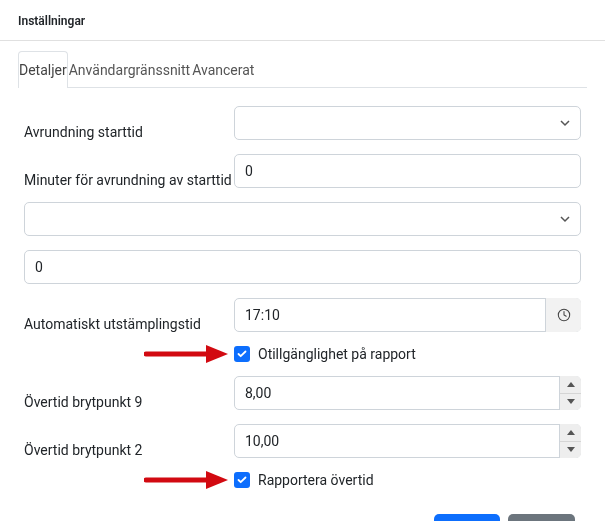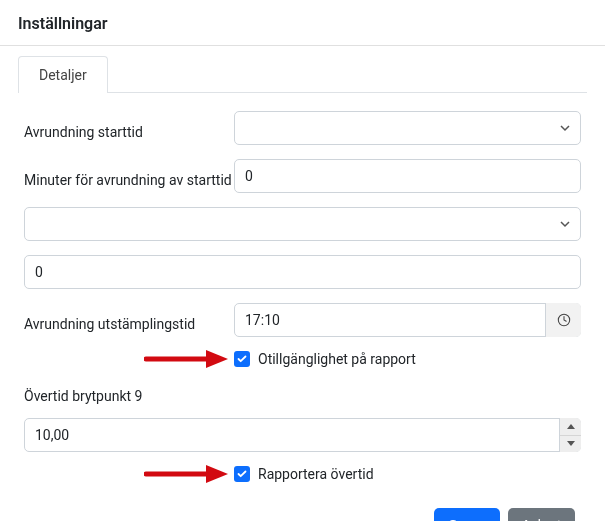--- a/index.html
+++ b/index.html
@@ -5,58 +5,58 @@
   * { box-sizing: border-box; }
   body {
     margin: 0;
     font-family: -apple-system, BlinkMacSystemFont, "Segoe UI", Roboto, Arial, sans-serif;
     font-size: 14px;
     color: #212529;
     background: #fff;
     width: 605px;
   }
   .page-title {
-    font-size: 16px;
+    font-size: 12px;
     font-weight: 600;
     padding: 14px 18px 12px;
   }
   .hr {
     border: none;
     border-top: 1px solid #e0e0e0;
     margin: 0;
   }
   .body {
     padding: 10px 18px 14px;
   }
   .tabs {
     display: flex;
     border-bottom: 1px solid #dee2e6;
     margin-bottom: 18px;
   }
   .tab {
-    padding: 10px 20px;
+    padding: 10px 0;
     color: #555;
     cursor: pointer;
     border: 1px solid transparent;
     border-bottom: none;
     margin-bottom: -1px;
     font-size: 14px;
   }
   .tab.active {
     color: #444;
     background: #fff;
     border-color: #dee2e6 #dee2e6 #fff;
     border-radius: 4px 4px 0 0;
   }
   .form {
     padding: 0 6px;
   }
   .row {
     display: flex;
-    align-items: center;
+    align-items: flex-end;
     margin-bottom: 14px;
   }
   .row .label {
     width: 210px;
     padding-top: 7px;
     color: #212529;
     font-size: 14px;
   }
   .row .control {
     flex: 1;
@@ -148,20 +148,22 @@
 </head>
 <body>
 
 <div class="page-title">Inställningar</div>
 <hr class="hr">
 
 <div class="body">
 
   <div class="tabs">
     <div class="tab active">Detaljer</div>
+    <div class="tab">Användargränssnitt</div>
+    <div class="tab">Avancerat</div>
   </div>
 
   <div class="form">
 
     <div class="row">
       <div class="label">Avrundning starttid</div>
       <div class="control">
         <div class="select">
           <span></span>
           <svg class="chevron" viewBox="0 0 10 6">
@@ -193,21 +195,21 @@
 
     <div class="row">
       <div class="control">
         <div class="input">
           <span>0</span>
         </div>
       </div>
     </div>
 
     <div class="row">
-      <div class="label">Avrundning utstämplingstid</div>
+      <div class="label">Automatiskt utstämplingstid</div>
       <div class="control">
         <div class="timebox">
           <span>17:10</span>
           <div class="clockbtn">
             <svg width="14" height="14" viewBox="0 0 16 16">
                 <circle cx="8" cy="8" r="6.5" fill="none" stroke="#444" stroke-width="1.2"></circle>
                 <path d="M8 4v4l2.5 1.5" fill="none" stroke="#444" stroke-width="1.2" stroke-linecap="round"></path>
               </svg>
           </div>
         </div>
@@ -223,23 +225,37 @@
       <div class="checkbox">
         <svg viewBox="0 0 10 10">
             <path d="M1.5 5l2.2 2.2L8.5 2.5" fill="none" stroke="#fff" stroke-width="1.8" stroke-linecap="round" stroke-linejoin="round"></path>
           </svg>
       </div>
       <span class="check-label">Otillgänglighet på rapport</span>
     </div>
 
     <div class="row">
       <div class="label">Övertid brytpunkt 9</div>
-    </div>
-
-    <div class="row">
+      <div class="control">
+        <div class="spinner">
+          <span>8,00</span>
+          <div class="spinbox">
+            <div class="half">
+                <div class="tri up"></div>
+              </div>
+            <div class="half">
+                <div class="tri down"></div>
+              </div>
+          </div>
+        </div>
+      </div>
+    </div>
+
+    <div class="row">
+      <div class="label">Övertid brytpunkt 2</div>
       <div class="control">
         <div class="spinner">
           <span>10,00</span>
           <div class="spinbox">
             <div class="half">
                 <div class="tri up"></div>
               </div>
             <div class="half">
                 <div class="tri down"></div>
               </div>

